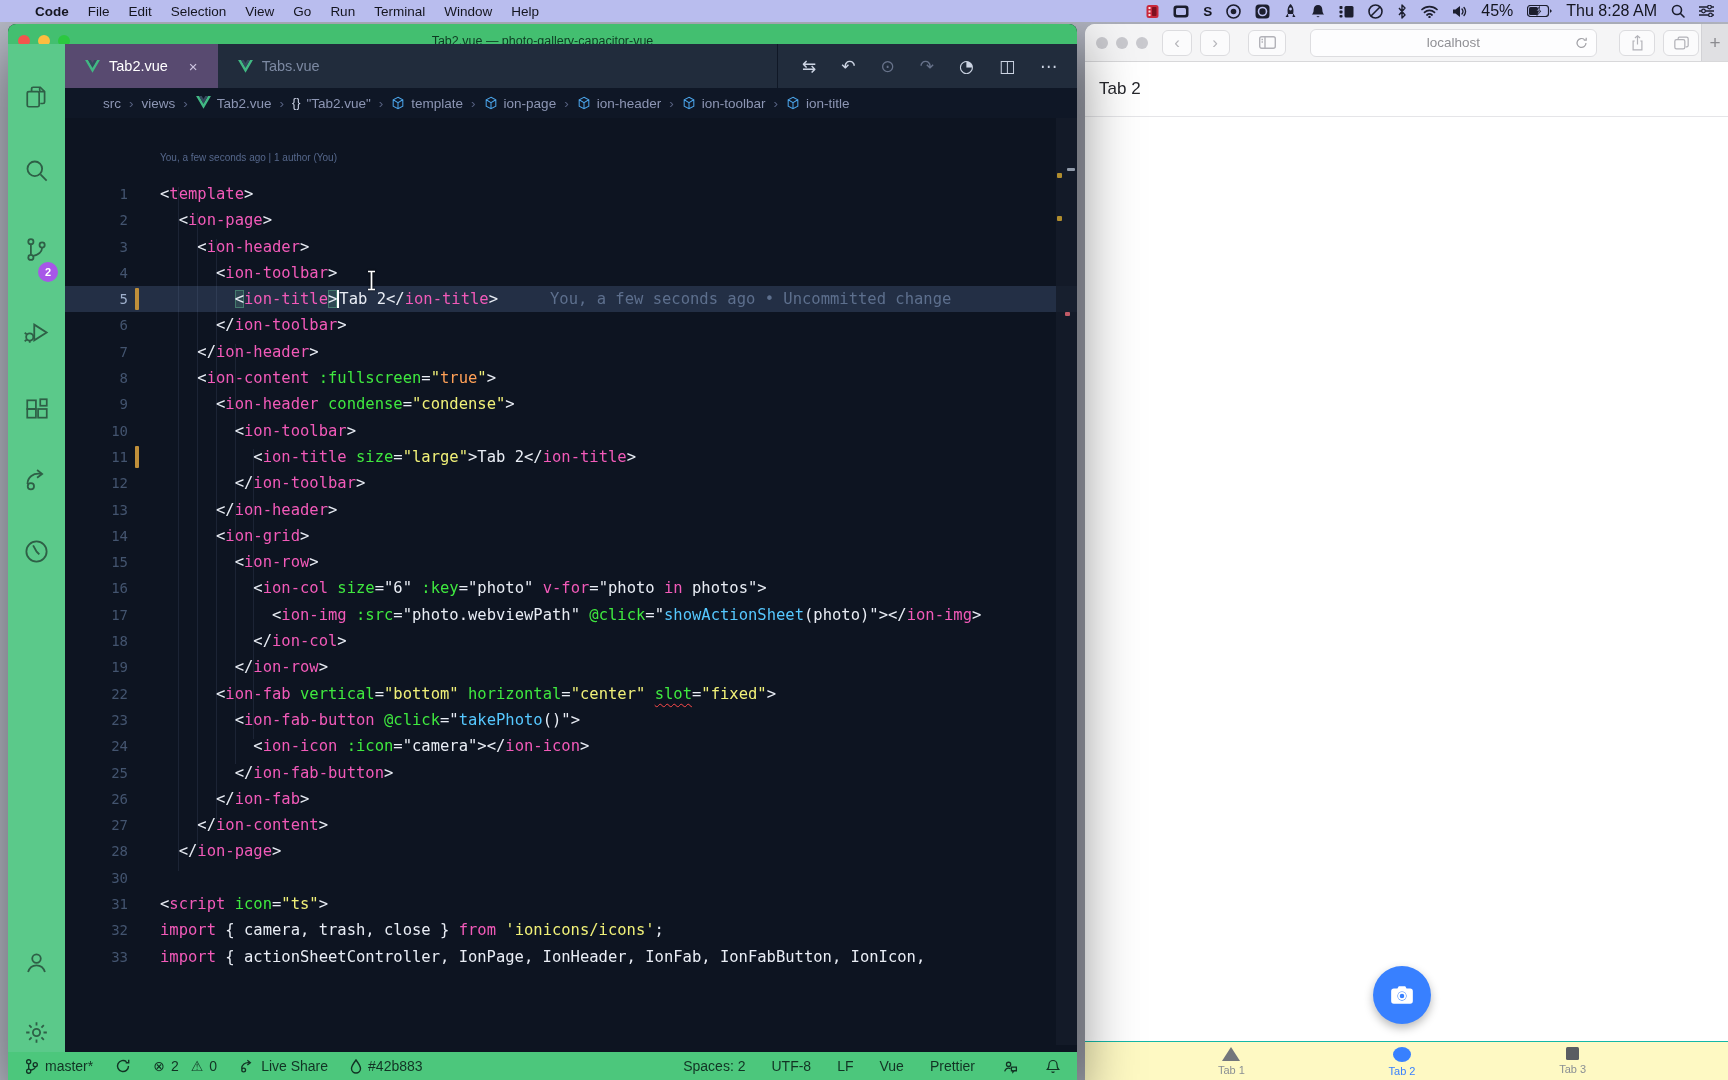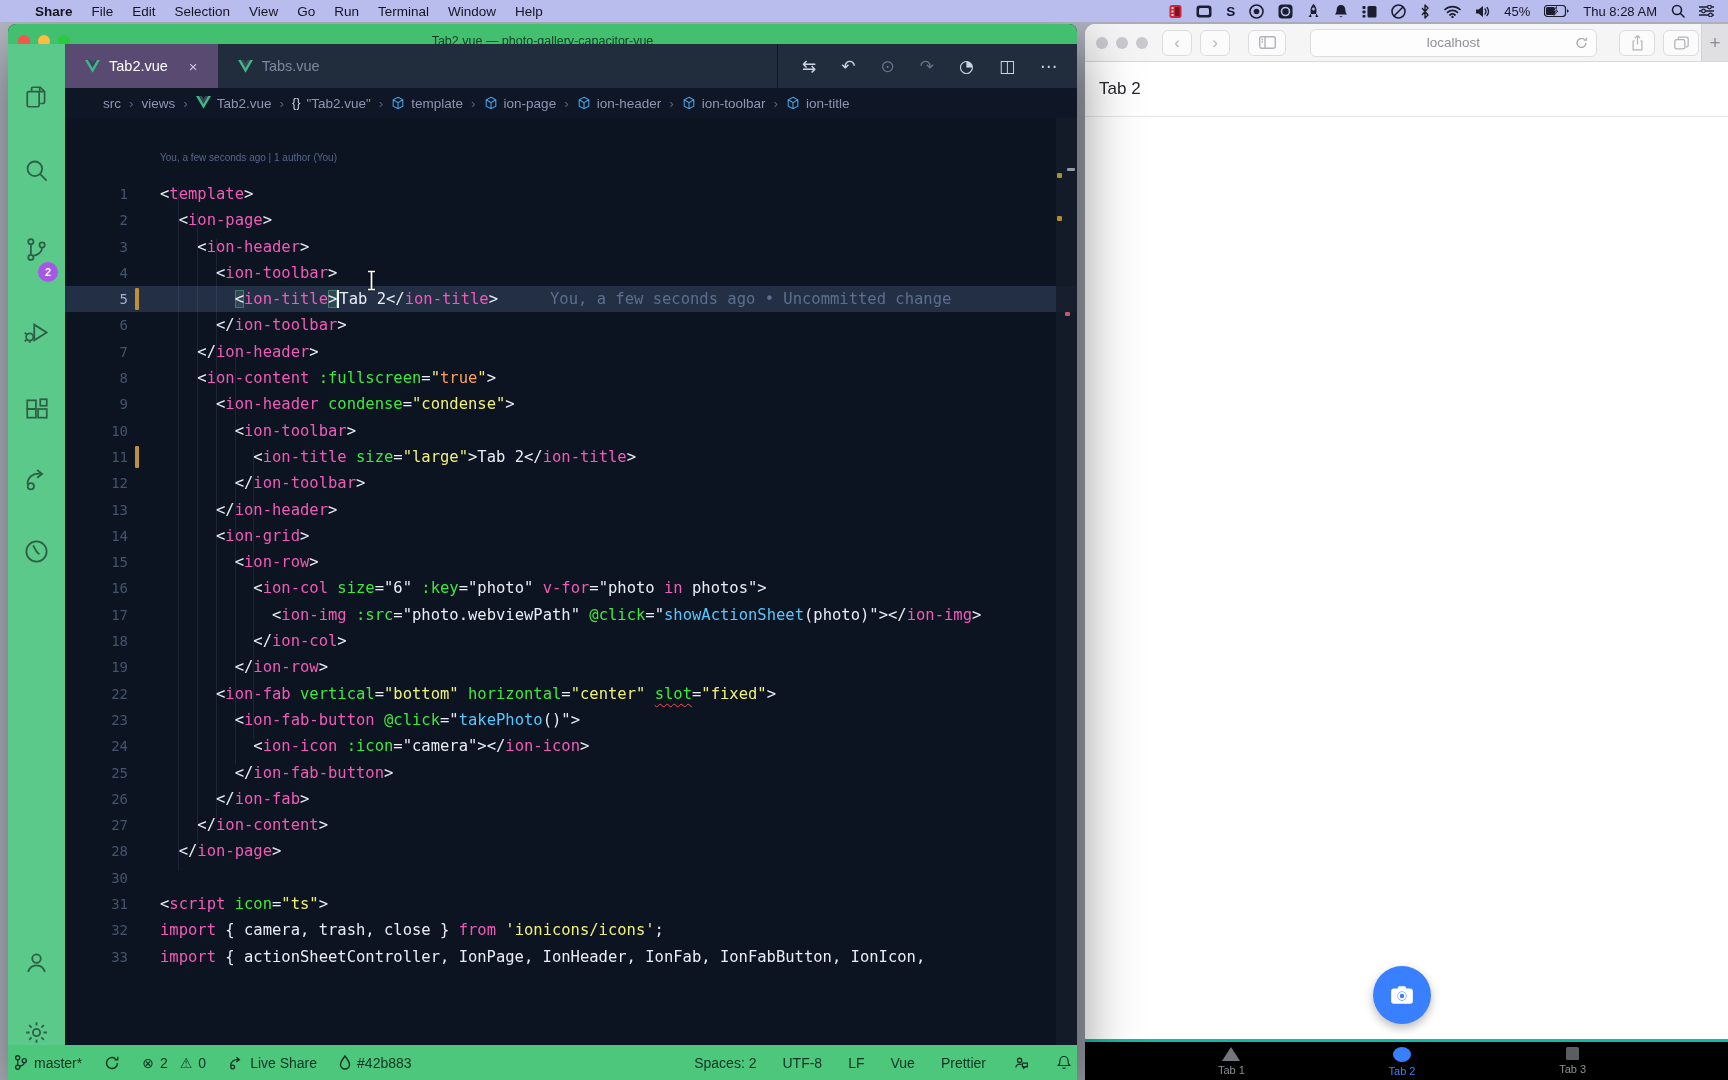--- a/index.html
+++ b/index.html
@@ -8,21 +8,21 @@
   svg{display:block}
   
   .menubar{position:absolute;left:0;top:0;width:1728px;height:22px;background:#b9bdee;
            display:flex;align-items:center;padding:0 14px;box-sizing:border-box;color:#14151f;font-size:13.5px;z-index:50}
   .mleft{display:flex;align-items:center;gap:21px}
   .mleft .apple{font-size:14px}
   .menu-item{cursor:default}
   .menu-item.bold{font-weight:bold}
   .mright{margin-left:auto;display:flex;align-items:center;gap:14px}
   .mi{display:inline-flex;align-items:center;justify-content:center;height:16px}
-  .mtxt{font-size:13px}
+  .mtxt{font-size:16px}
   .s-glyph{font-weight:bold;font-size:13.5px}
   
   .vscode{position:absolute;left:8px;top:24px;width:1069px;height:1056px;border-radius:8px 8px 0 0;
           overflow:hidden;box-shadow:0 22px 60px rgba(0,0,0,.5);background:#0d1421;z-index:10}
   .titlebar{position:absolute;left:0;top:0;right:0;height:33px;background:#43bf70;display:flex;align-items:center}
   .lights{display:flex;gap:8px;padding-left:10px}
   .light{width:12px;height:12px;border-radius:50%}
   .l-red{background:#f2564d}.l-yel{background:#fdbd40}.l-grn{background:#2bc840}
   .wtitle{position:absolute;left:0;right:0;text-align:center;font-size:12.5px;color:#0e3a22}
   .activity{position:absolute;left:0;top:20px;bottom:0;width:57px;background:#5bc98a;z-index:6}
@@ -58,22 +58,22 @@
   .tc{color:#56c8ff}
   .sq{text-decoration:underline wavy #ff4a4a 1px;text-underline-offset:4px}
   .bm{background:rgba(110,220,160,.14);box-shadow:inset 0 0 0 1px rgba(110,220,160,.35)}
   .caret{display:inline-block;width:2px;height:18px;background:#fff;vertical-align:-4px}
   .blame{color:#5d6f8d;margin-left:52px}
   .guide{position:absolute;width:1px;background:rgba(140,160,200,.12)}
   
   .minimap{position:absolute;right:0;top:74px;bottom:0;width:21px;background:rgba(21,28,42,.82);z-index:4}
   .mm{position:absolute;border-radius:1px}
   
-  .statusbar{position:absolute;left:0;right:0;bottom:0;height:35px;background:#4cc77c;display:flex;align-items:center;
-             padding:0 5px;box-sizing:border-box;color:#123324;font-size:14px;z-index:8}
+  .statusbar{position:absolute;left:0;right:0;bottom:0;height:28px;background:#4cc77c;display:flex;align-items:center;
+             padding:0 16px;box-sizing:border-box;color:#123324;font-size:14px;z-index:8}
   .sb-item{display:flex;align-items:center;gap:6px;margin-right:22px}
   .sb-right{margin-left:auto;display:flex;align-items:center;gap:26px}
   .sbi{font-family:"DejaVu Sans",sans-serif;font-size:14px}
   .ibeam{position:absolute;left:358px;top:246px;z-index:9;filter:drop-shadow(0 0 1px rgba(0,0,0,.9))}
   
   .safari{position:absolute;left:1085px;top:24px;width:643px;height:1056px;background:#fff;
           border-radius:10px 0 0 0;overflow:hidden;box-shadow:0 22px 60px rgba(0,0,0,.35);z-index:5}
   .stoolbar{position:absolute;left:0;top:0;right:0;height:37px;background:#f5f5f6;border-bottom:1px solid #d8d8da;
             display:flex;align-items:center;padding:0 11px;gap:8px}
   .slight{width:12px;height:12px;border-radius:50%;background:#c9c9ce}
@@ -82,37 +82,37 @@
   .nav{width:28px}
   .urlfield{flex:1;height:26px;margin:0 14px 0 16px;border:1px solid #dddde0;border-radius:6px;background:#fdfdfe;
             position:relative;display:flex;align-items:center;justify-content:center;color:#909095;font-size:13.5px}
   .refresh{position:absolute;right:8px;color:#a4a4a9}
   .newtab-strip{position:absolute;right:0;top:0;width:26px;height:37px;background:#e0e0e3;border-left:1px solid #d2d2d6;
                 display:flex;align-items:center;justify-content:center;color:#8b8b90;font-size:19px}
   .page-header{position:absolute;left:0;top:38px;right:0;height:54px;border-bottom:1px solid #e5e5e8;background:#fff;
                display:flex;align-items:center;padding-left:14px;font-size:17px;font-weight:500;color:#26272c}
   .fab{position:absolute;left:288px;top:942px;width:58px;height:58px;border-radius:50%;background:#3880ff;
        display:flex;align-items:center;justify-content:center;box-shadow:0 4px 10px rgba(0,0,0,.28)}
-  .ion-tabbar{position:absolute;left:0;right:0;bottom:0;height:38px;background:#000000;border-top:3px solid #14b8a6}
+  .ion-tabbar{position:absolute;left:0;right:0;bottom:0;height:38px;background:#fef9c3;border-top:1px solid #14b8a6}
   .ion-tabs-inner{position:absolute;left:61px;width:512px;top:0;bottom:0;display:flex}
   .ion-tab{flex:1;display:flex;flex-direction:column;align-items:center;justify-content:flex-start;padding-top:5px;gap:3px;
            font-size:11px;color:#8a8f94}
   .ion-tab.active{color:#3880ff}
   .shape-triangle{width:0;height:0;border-left:9px solid transparent;border-right:9px solid transparent;border-bottom:14px solid #73767c}
   .shape-ellipse{width:18px;height:15px;border-radius:50%;background:#3880ff}
   .shape-square{width:13px;height:13px;background:#5a5d62;border-radius:1.5px}
 </style>
 </head>
 <body>
 
 <div class="menubar">
   <div class="mleft">
     <span class="apple"></span>
     <span id="menu-items" style="display:flex;gap:19px">
-        <span class="menu-item bold">Share</span>
+        <span class="menu-item bold">Code</span>
         <span class="menu-item">File</span>
         <span class="menu-item">Edit</span>
         <span class="menu-item">Selection</span>
         <span class="menu-item">View</span>
         <span class="menu-item">Go</span>
         <span class="menu-item">Run</span>
         <span class="menu-item">Terminal</span>
         <span class="menu-item">Window</span>
         <span class="menu-item">Help</span>
       </span>

